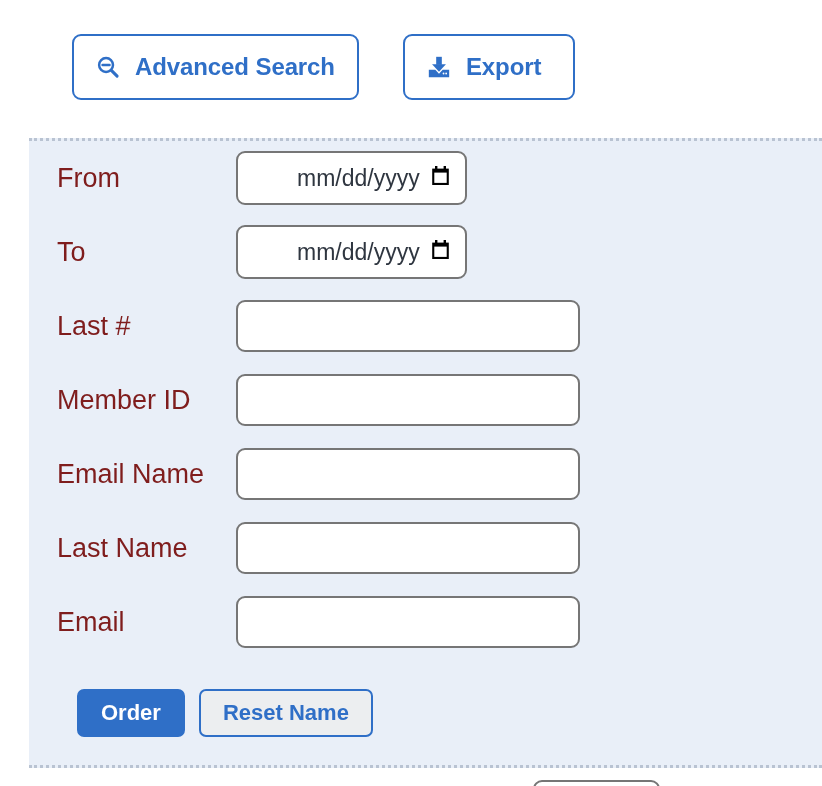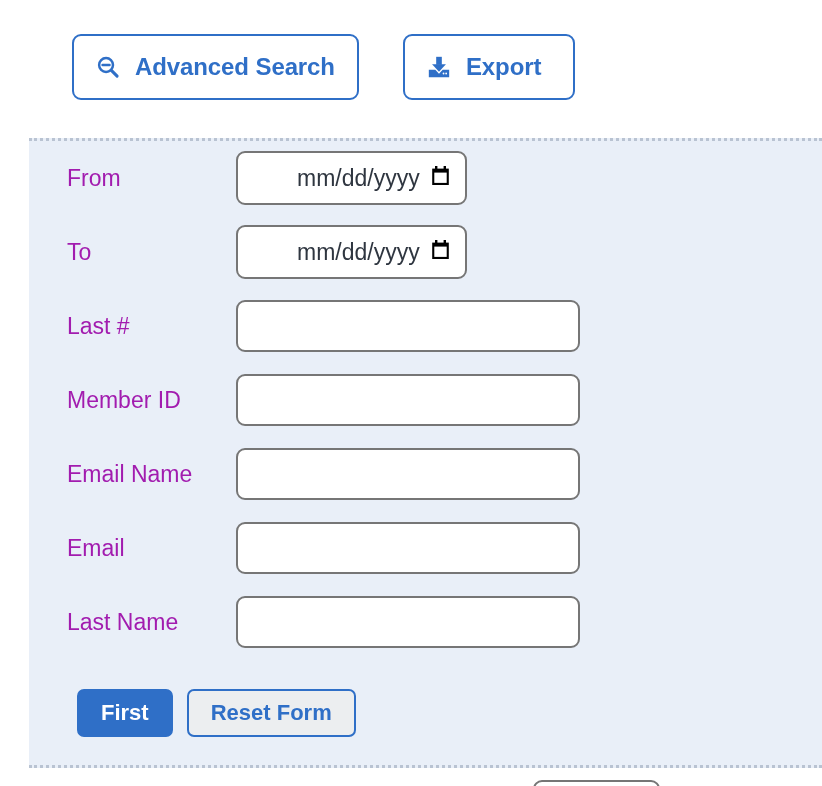--- a/index.html
+++ b/index.html
@@ -72,24 +72,24 @@
     left: 0;
     top: 0;
   }
   .form-row {
     display: flex;
     align-items: center;
     height: 74px;
   }
   .form-row .field-label {
     width: 207px;
-    padding-left: 38px;
-    box-sizing: border-box;
-    font-size: 23px;
-    color: #a21caf;
+    padding-left: 28px;
+    box-sizing: border-box;
+    font-size: 27px;
+    color: #7f1d1d;
     line-height: 1;
   }
   .text-input,
   .date-input {
     box-sizing: border-box;
     background: #ffffff;
     border: 2px solid #767676;
     border-radius: 9px;
     font-family: "Liberation Sans", sans-serif;
     font-size: 23px;
@@ -259,31 +259,31 @@
       <label class="field-label">Member ID</label>
       <input class="text-input" type="text" value="" style="">
     </div>
 
     <div class="form-row">
       <label class="field-label">Email Name</label>
       <input class="text-input" type="text" value="" style="">
     </div>
 
     <div class="form-row">
+      <label class="field-label">Last Name</label>
+      <input class="text-input" type="text" value="" style="">
+    </div>
+
+    <div class="form-row">
       <label class="field-label">Email</label>
       <input class="text-input" type="text" value="" style="">
     </div>
 
-    <div class="form-row">
-      <label class="field-label">Last Name</label>
-      <input class="text-input" type="text" value="" style="">
-    </div>
-
   </div>
 
   <div class="panel-actions">
-    <button class="btn-primary">First</button>
-    <button class="btn-secondary">Reset Form</button>
+    <button class="btn-primary">Order</button>
+    <button class="btn-secondary">Reset Name</button>
   </div>
 
 </section>
 
 <div class="below-fold-input"></div>
 
 </body></html>

